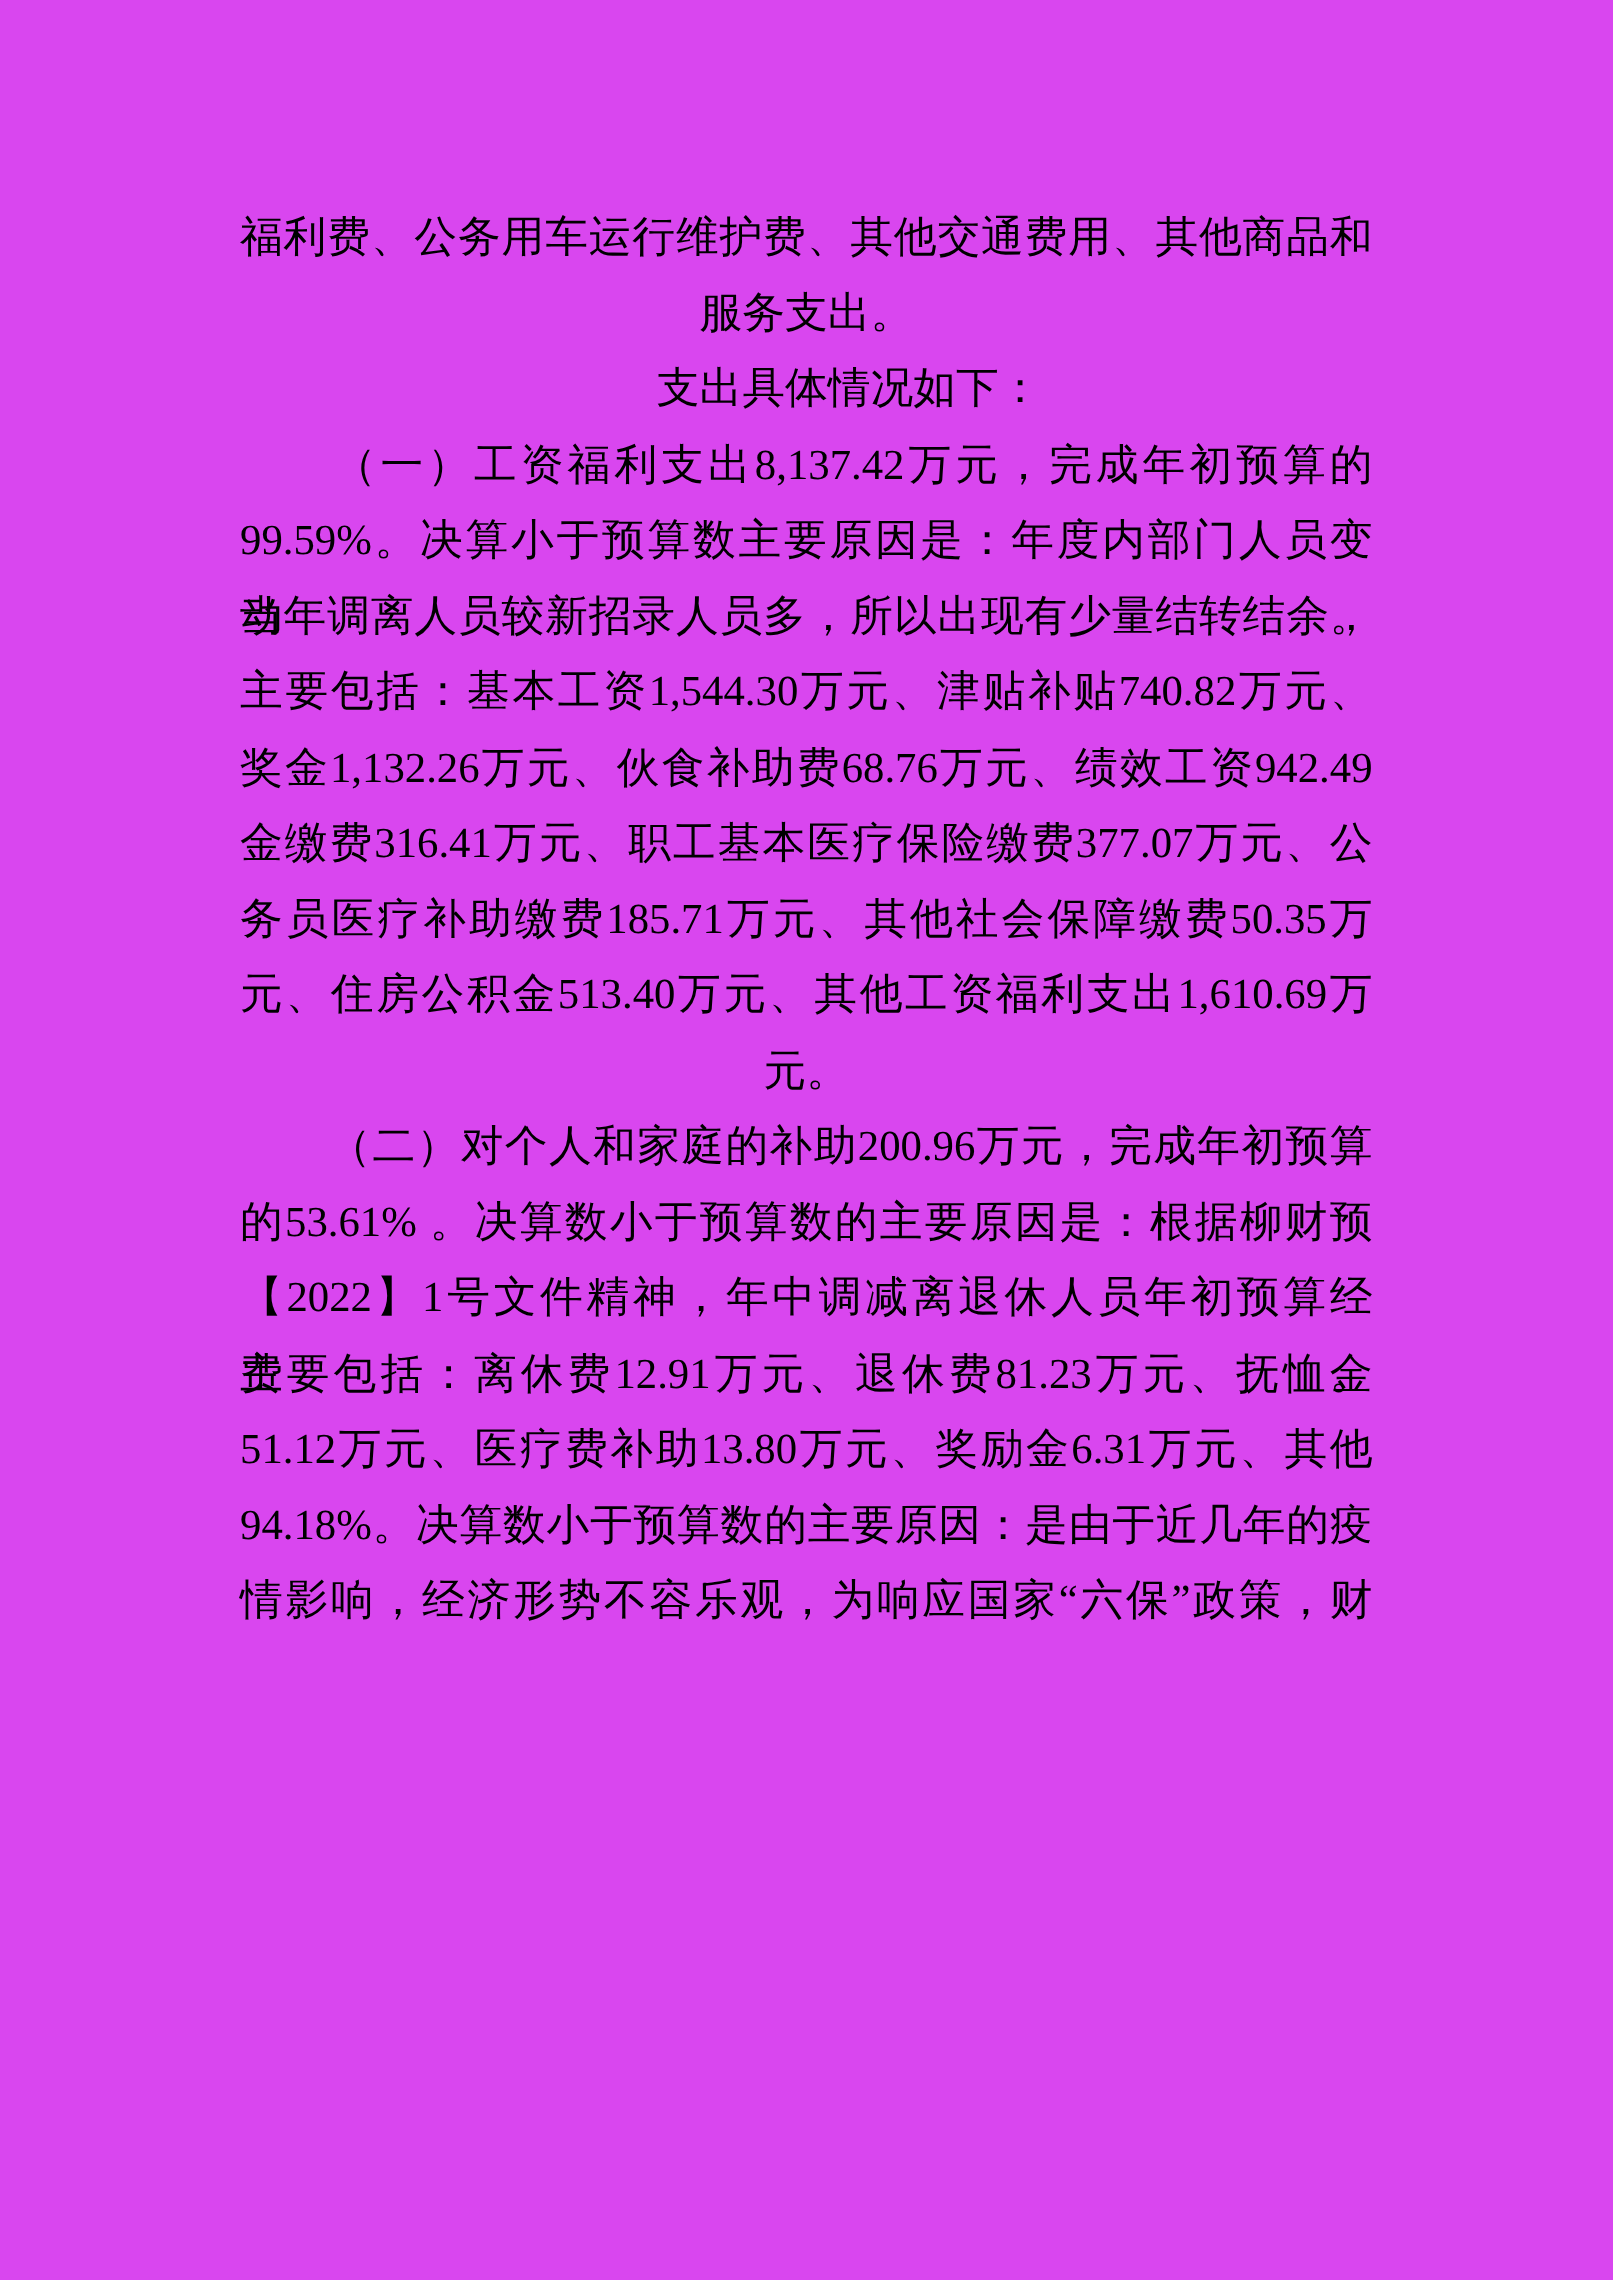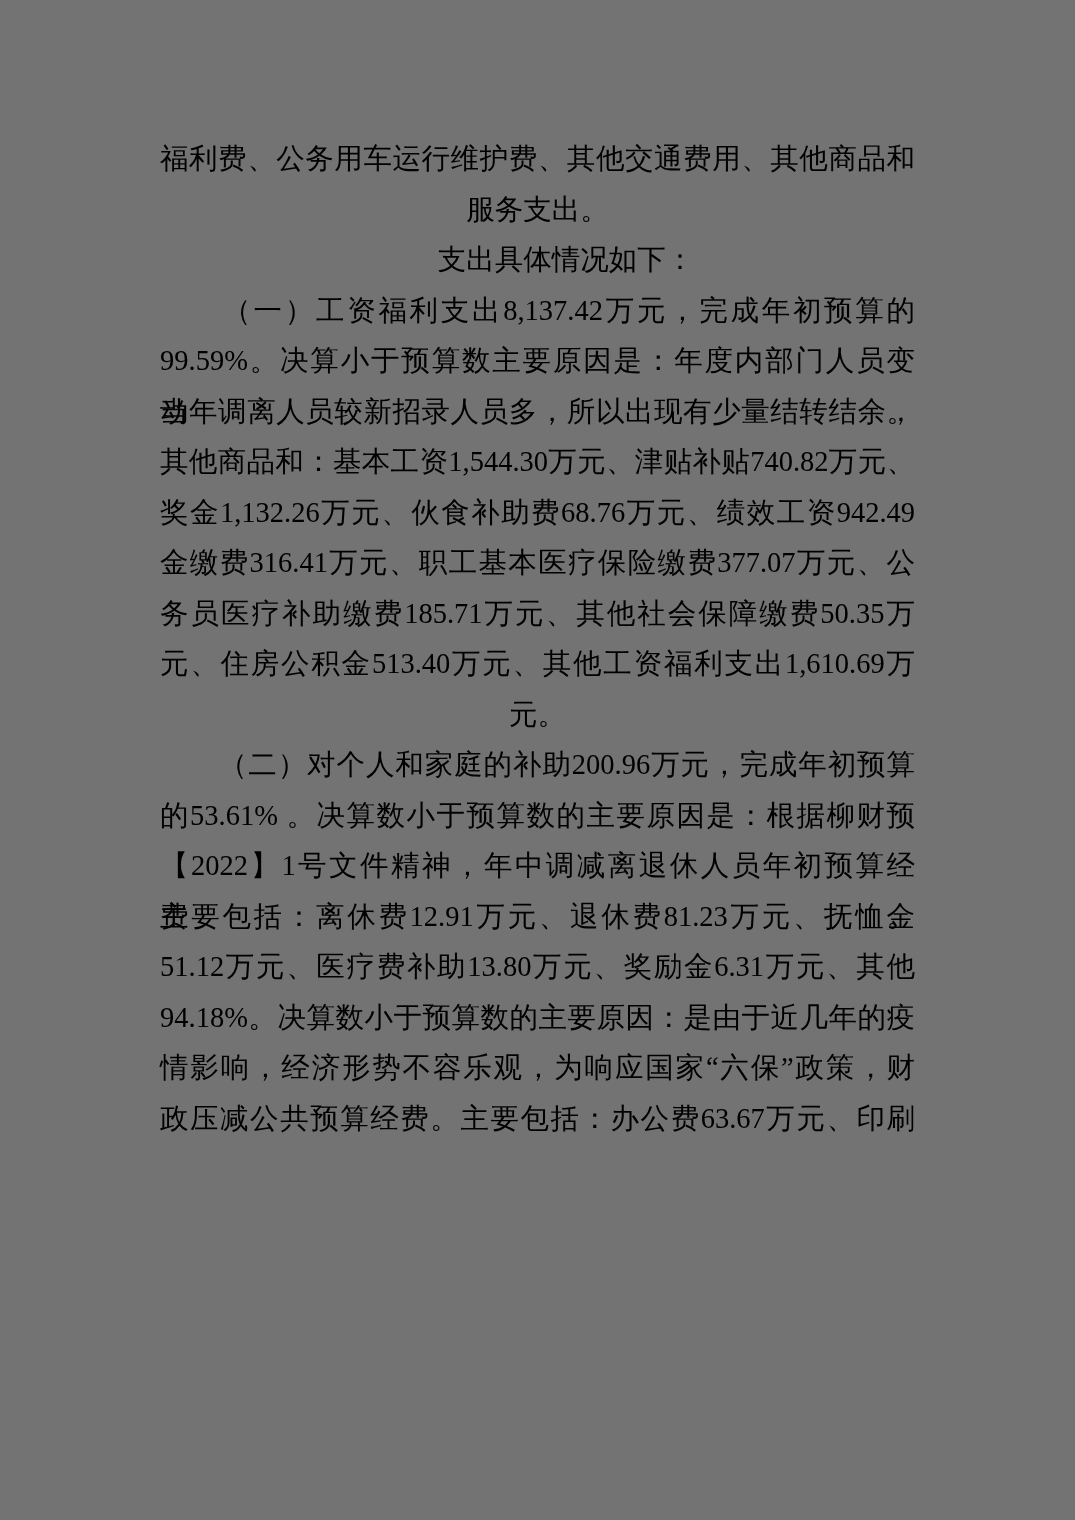--- a/index.html
+++ b/index.html
@@ -4,21 +4,21 @@
 <style>
   html, body {
     margin: 0;
     padding: 0;
     background: #ffffff;
   }
   .page {
     position: relative;
     width: 1075px;
     height: 1520px;
-    background: #737373;
+    background: #d946ef;
     overflow: hidden;
   }
   .doc {
     position: absolute;
     left: 160px;
     top: 134px;
     width: 755px;
     color: #000000;
     font-family: "Liberation Serif", "DejaVu Serif", serif;
     font-size: 28.5px;
@@ -39,28 +39,27 @@
 <body>
 
 <div class="page">
   <div class="doc">
     <div class="line j">福利费、公务用车运行维护费、其他交通费用、其他商品和</div>
     <div class="line">服务支出。</div>
     <div class="line">　　支出具体情况如下：</div>
     <div class="line j">　　（一）工资福利支出8,137.42万元，完成年初预算的</div>
     <div class="line j">99.59%。决算小于预算数主要原因是：年度内部门人员变动，</div>
     <div class="line j">当年调离人员较新招录人员多，所以出现有少量结转结余。</div>
-    <div class="line j">其他商品和：基本工资1,544.30万元、津贴补贴740.82万元、</div>
+    <div class="line j">主要包括：基本工资1,544.30万元、津贴补贴740.82万元、</div>
     <div class="line j">奖金1,132.26万元、伙食补助费68.76万元、绩效工资942.49</div>
     <div class="line j">金缴费316.41万元、职工基本医疗保险缴费377.07万元、公</div>
     <div class="line j">务员医疗补助缴费185.71万元、其他社会保障缴费50.35万</div>
     <div class="line j">元、住房公积金513.40万元、其他工资福利支出1,610.69万</div>
     <div class="line">元。</div>
     <div class="line j">　　（二）对个人和家庭的补助200.96万元，完成年初预算</div>
     <div class="line j">的53.61% 。决算数小于预算数的主要原因是：根据柳财预</div>
     <div class="line j">【2022】1号文件精神，年中调减离退休人员年初预算经费。</div>
     <div class="line j">主要包括：离休费12.91万元、退休费81.23万元、抚恤金</div>
     <div class="line j">51.12万元、医疗费补助13.80万元、奖励金6.31万元、其他</div>
     <div class="line j">94.18%。决算数小于预算数的主要原因：是由于近几年的疫</div>
     <div class="line j">情影响，经济形势不容乐观，为响应国家“六保”政策，财</div>
-    <div class="line j">政压减公共预算经费。主要包括：办公费63.67万元、印刷</div>
   </div>
 </div>
 
 </body></html>

